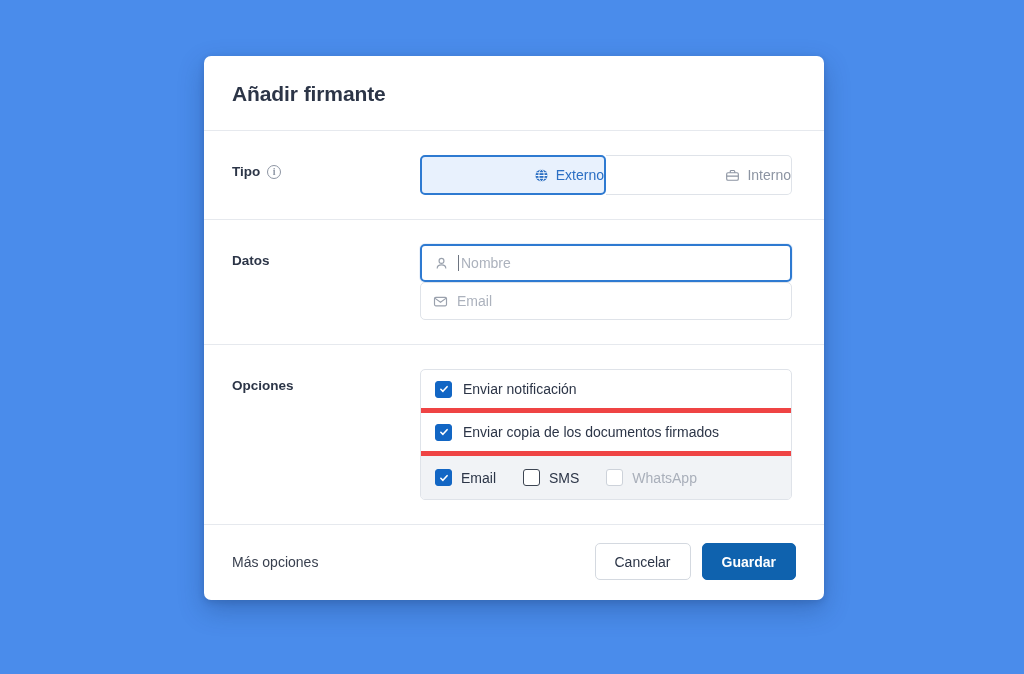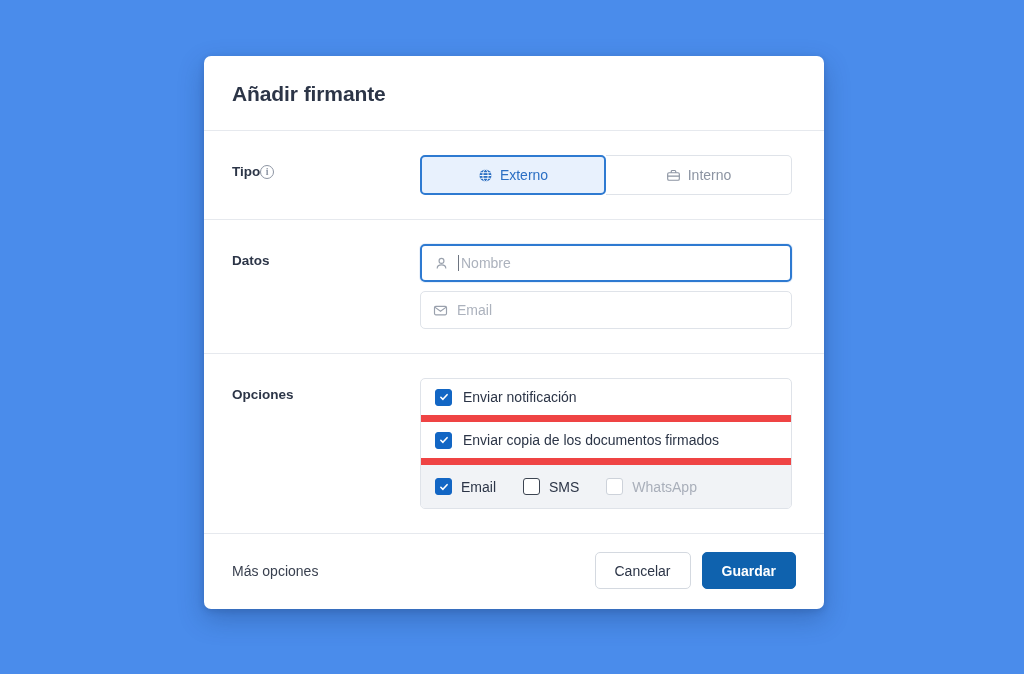--- a/index.html
+++ b/index.html
@@ -51,20 +51,21 @@
   }
   .section-label {
     width: 188px;
     flex: 0 0 188px;
     font-size: 13.5px;
     font-weight: bold;
     color: #2c3547;
     padding-top: 9px;
     display: flex;
     align-items: center;
+    gap: 7px;
   }
   .section-body { flex: 1 1 auto; }
 
   
   .info-icon {
     width: 14px;
     height: 14px;
     border-radius: 50%;
     border: 1.3px solid #8d95a3;
     color: #8d95a3;
@@ -82,21 +83,21 @@
     width: 372px;
     height: 40px;
     border-radius: 5px;
     overflow: visible;
     position: relative;
   }
   .seg-btn {
     flex: 1 1 50%;
     display: flex;
     align-items: center;
-    justify-content: center;
+    justify-content: flex-end;
     gap: 7px;
     font-size: 14px;
     background: #ffffff;
     border: 1px solid #dfe3e9;
     color: #8c94a2;
     cursor: pointer;
     user-select: none;
   }
   .seg-btn:first-child { border-radius: 5px 0 0 5px; }
   .seg-btn:last-child  { border-radius: 0 5px 5px 0; border-left: none; }
@@ -113,21 +114,20 @@
   
   .field {
     position: relative;
     display: flex;
     align-items: center;
     width: 372px;
     height: 38px;
     border: 1px solid #dfe3e9;
     border-radius: 5px;
     background: #ffffff;
-    margin-bottom: 9px;
     padding: 0 12px;
     gap: 9px;
   }
   .field:last-child { margin-bottom: 0; }
   .field.focused {
     border: 2px solid #2e7ad1;
     box-shadow: 0 0 0 1px rgba(46,122,209,0.10);
   }
   .field-icon {
     color: #9aa1ad;
@@ -189,21 +189,21 @@
     border: 1px solid #dfe3e9;
     border-radius: 5px;
     overflow: hidden;
     background: #ffffff;
   }
   .opt-row {
     display: flex;
     align-items: center;
     min-height: 43px;
     padding: 0 14px;
-    border-bottom: 7px solid #ef4444;
+    border-bottom: 5px solid #ef4444;
     gap: 11px;
   }
   .opt-row:last-child { border-bottom: none; }
   .opt-row.shaded { background: #f1f3f6; }
 
   .checkbox {
     width: 17px;
     height: 17px;
     border-radius: 3px;
     flex: 0 0 auto;

